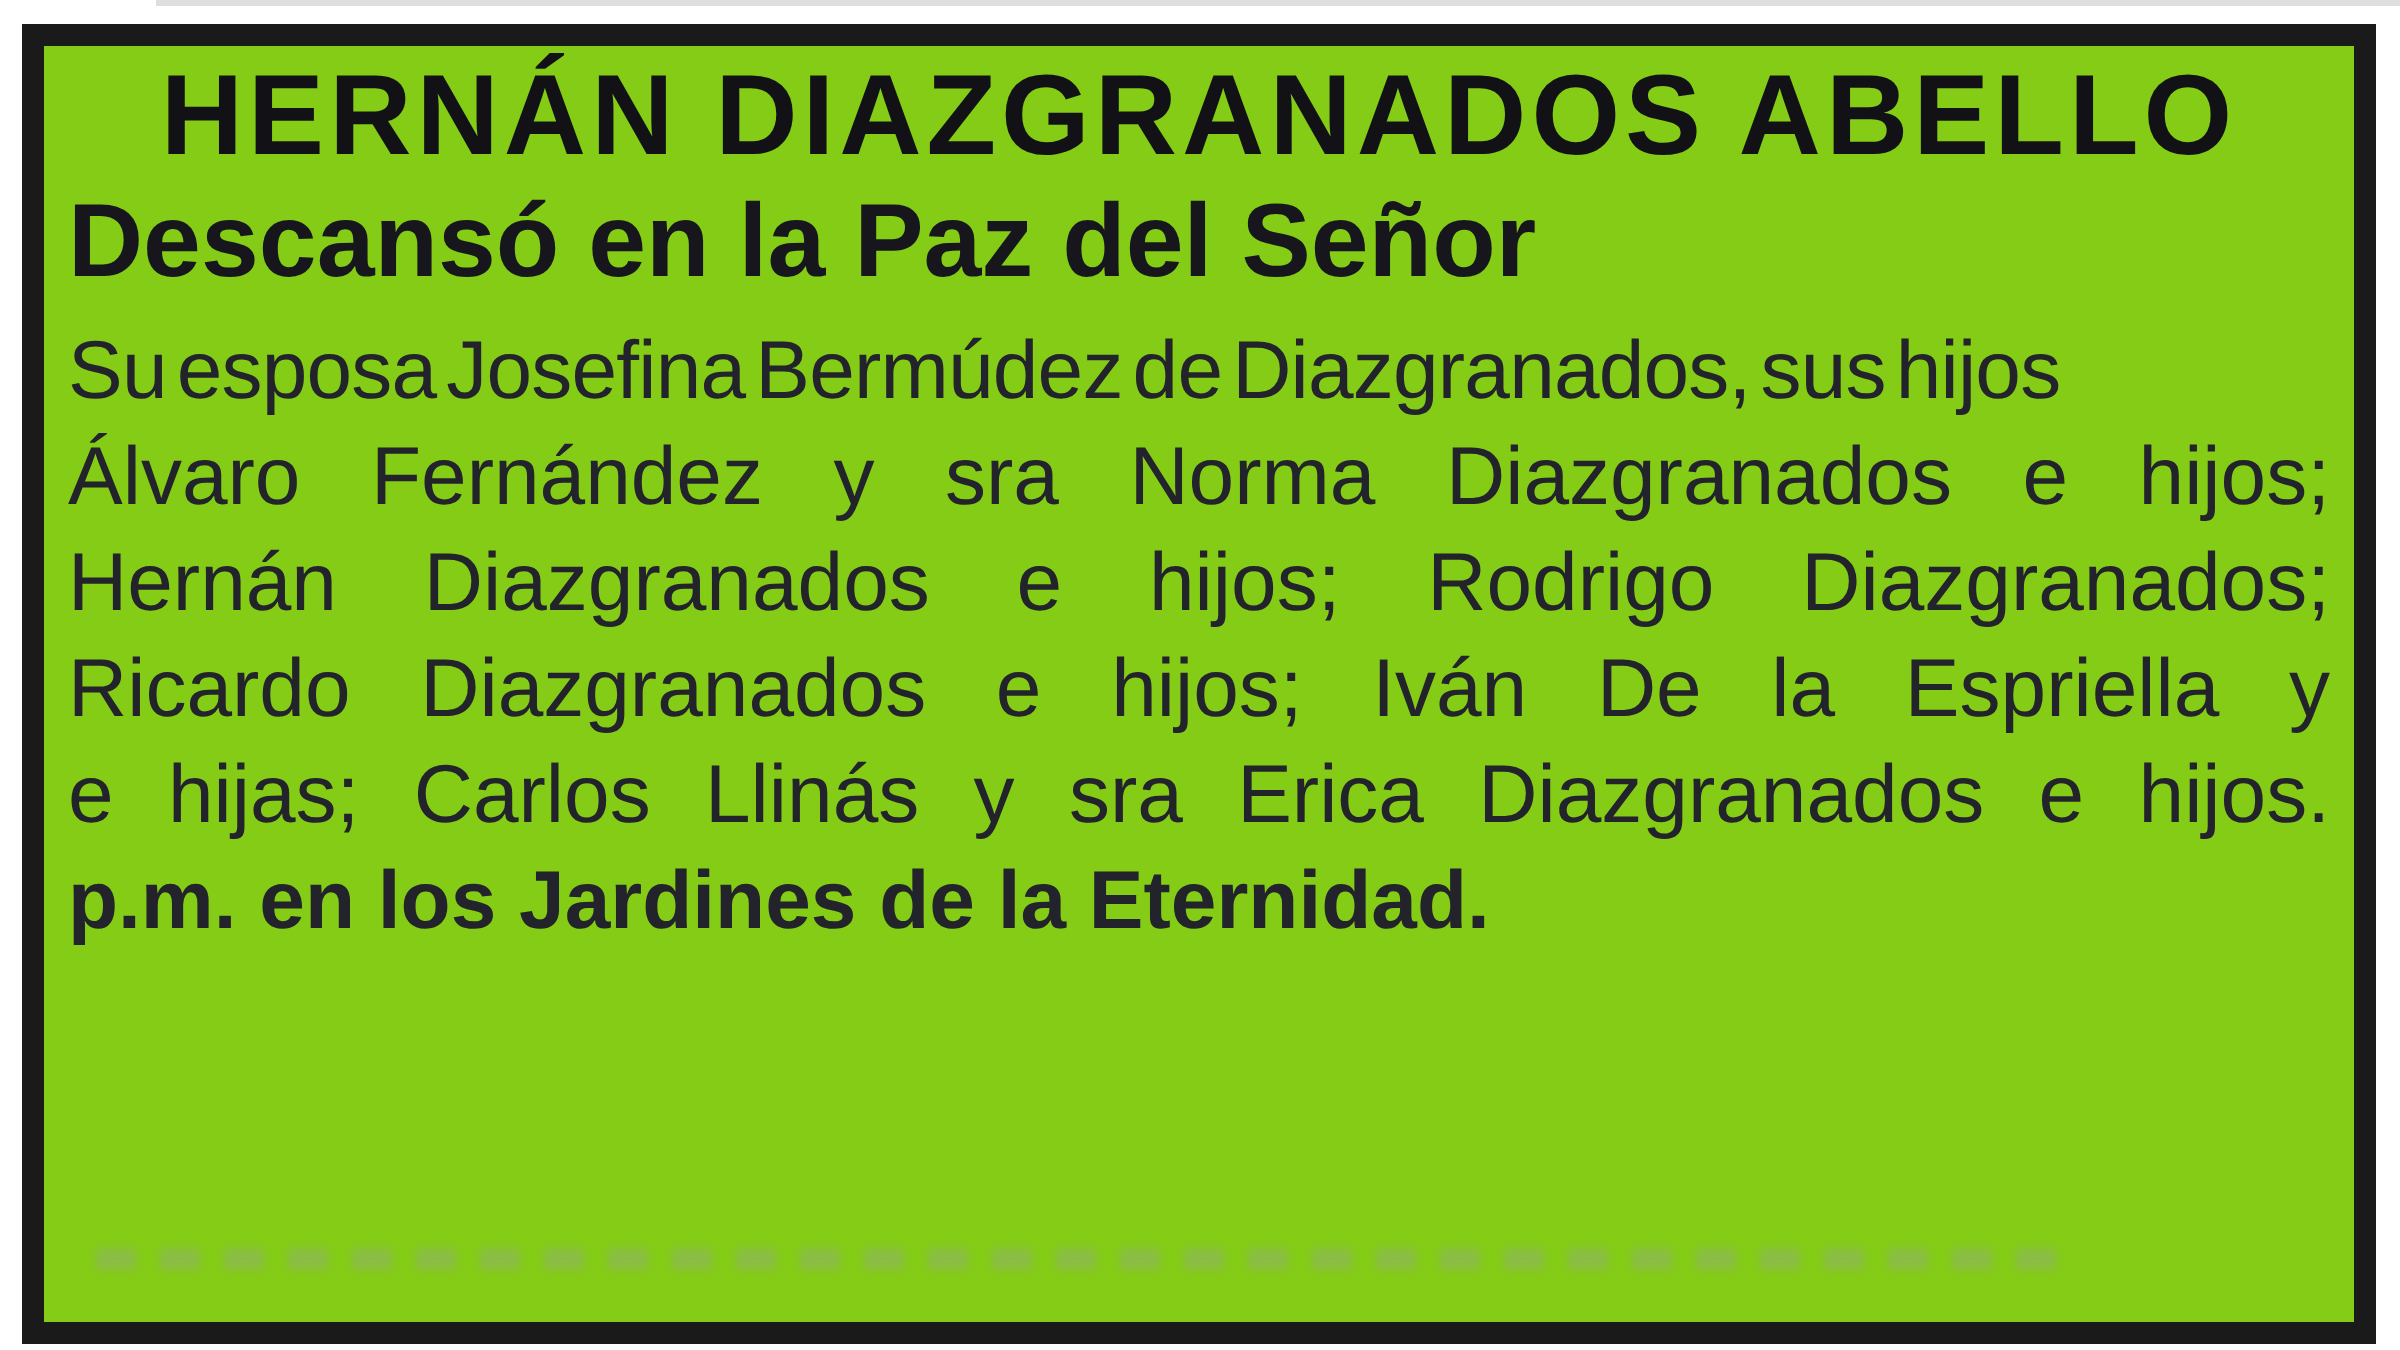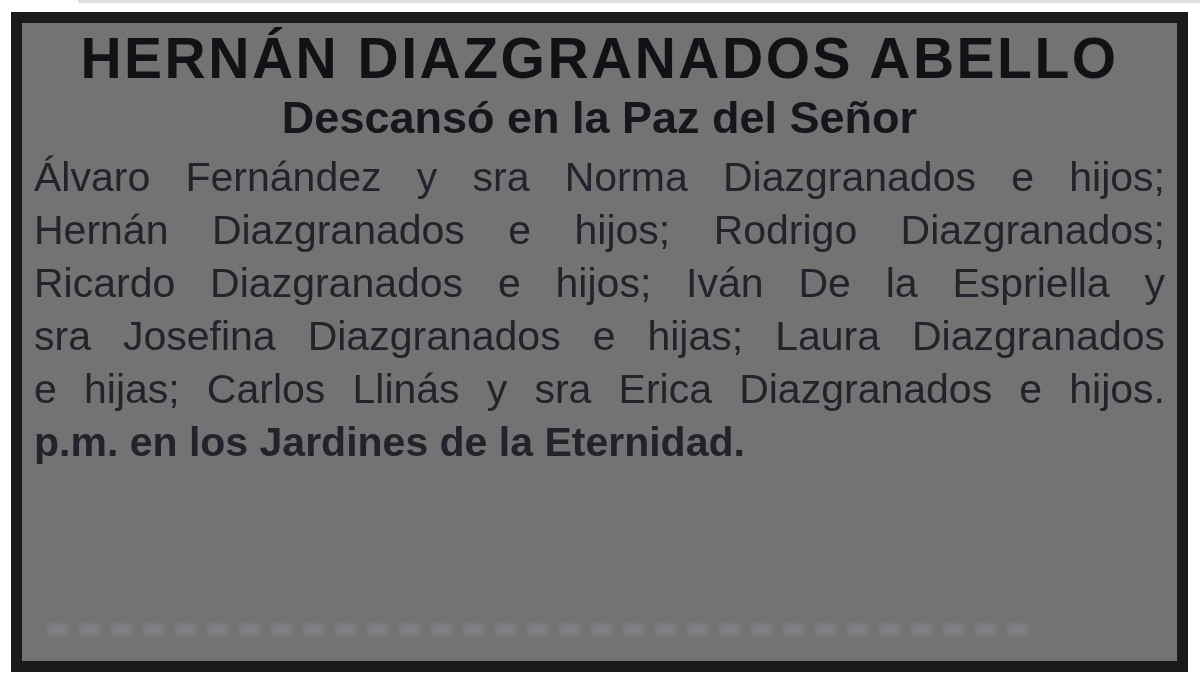--- a/index.html
+++ b/index.html
@@ -24,37 +24,37 @@
     background: #dedede;
   }
   .frame {
     position: absolute;
     left: 11px;
     top: 12px;
     width: 1177px;
     height: 660px;
     box-sizing: border-box;
     border: 11px solid #1a1a1a;
-    background: #737373;
+    background: #84cc16;
     padding: 2px 12px 0 12px;
   }
   .title {
     font-size: 57px;
     font-weight: bold;
     letter-spacing: 2.5px;
     text-align: center;
     color: #121216;
     line-height: 1.1;
     margin-top: 2px;
     white-space: nowrap;
   }
   .subtitle {
-    font-size: 45px;
+    font-size: 52px;
     font-weight: bold;
-    text-align: center;
+    text-align: left;
     color: #16161c;
     line-height: 1.1;
     margin-top: 3px;
   }
   .obit-body {
     margin-top: 9px;
     font-size: 41px;
     line-height: 53px;
     color: #23232b;
   }
@@ -89,21 +89,21 @@
 </head>
 <body>
 
 <div class="scan-edge"></div>
 
 <div class="frame">
   <div class="title">HERNÁN DIAZGRANADOS ABELLO</div>
   <div class="subtitle">Descansó en la Paz del Señor</div>
   <div class="obit-body">
 
+  <div class="body-line tight">Su esposa Josefina Bermúdez de Diazgranados, sus hijos</div>
       <div class="body-line">Álvaro Fernández y sra Norma Diazgranados e hijos;</div>
       <div class="body-line">Hernán Diazgranados e hijos; Rodrigo Diazgranados;</div>
       <div class="body-line">Ricardo Diazgranados e hijos; Iván De la Espriella y</div>
-      <div class="body-line">sra Josefina Diazgranados e hijas; Laura Diazgranados</div>
       <div class="body-line">e hijas; Carlos Llinás y sra Erica Diazgranados e hijos.</div>
       <div class="body-line last">p.m. en los Jardines de la Eternidad.</div>
     </div>
   <div class="print-bleed"></div>
 </div>
 
 </body></html>

